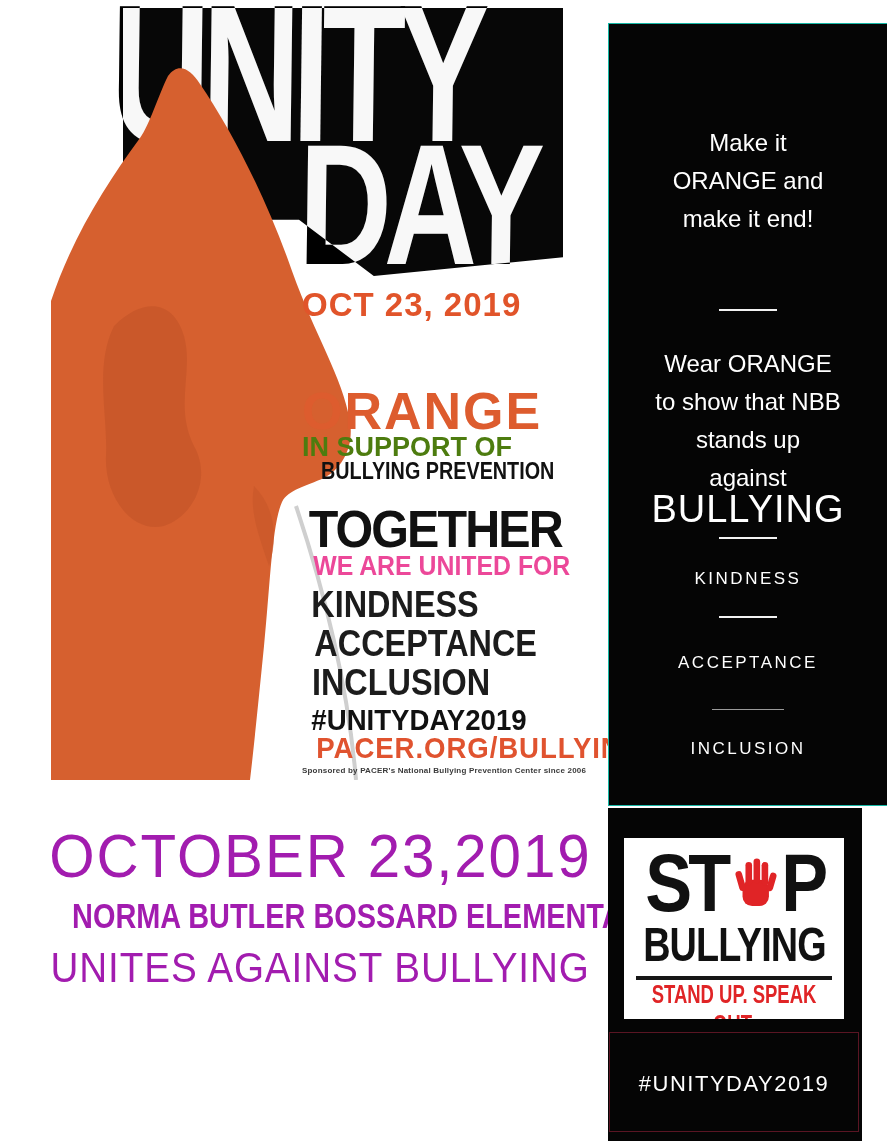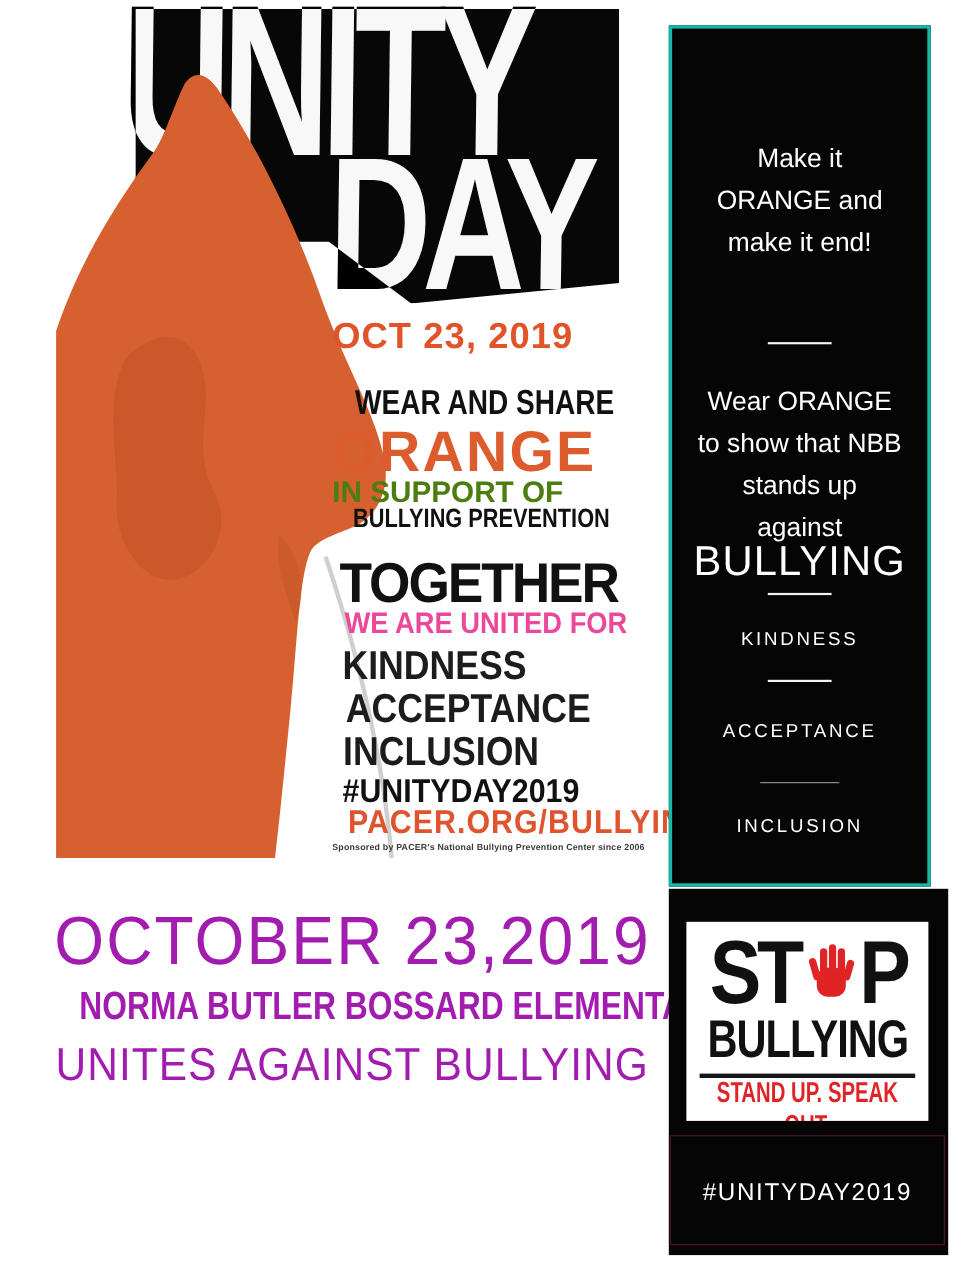--- a/index.html
+++ b/index.html
@@ -42,22 +42,22 @@
   .etxt{position:absolute;left:20px;width:600px;text-align:center;color:#a21caf;white-space:nowrap;z-index:4;}
   .etxt .sq{display:inline-block;}
   .event-date{top:820px;font-size:62px;font-weight:400;letter-spacing:2px;}
   .event-date .sq{transform:scaleX(.94);}
   .event-school{top:896px;font-size:34px;font-weight:700;}
   .event-school .sq{transform:scale(.85,1.05);}
   .event-tagline{top:944px;font-size:42px;font-weight:400;letter-spacing:1px;}
   .event-tagline .sq{transform:scaleX(.92);}
 
   
-  .panel1{position:absolute;left:608px;top:23px;width:238px;height:783px;background:#050505;
-          border:3px solid #14b8a6;box-sizing:border-box;color:#fff;z-index:5;}
+  .panel1{position:absolute;left:608px;top:23px;width:280px;height:783px;background:#050505;
+          border:1px solid #14b8a6;box-sizing:border-box;color:#fff;z-index:5;}
   .panel1 .line{position:absolute;width:100%;text-align:center;font-weight:400;white-space:nowrap;}
   .hl{font-size:24px;}
   .hl1{top:105px;} .hl2{top:143px;} .hl3{top:181px;}
   .divider{position:absolute;left:50%;transform:translateX(-50%);width:58px;border-top:2px solid #f2f2f2;}
   .dv1{top:285px;} .dv2{top:513px;} .dv3{top:592px;}
   .dv4{top:685px;width:72px;border-top:1px solid #9a9a9a;}
   .msg{font-size:24px;}
   .ms1{top:326px;} .ms2{top:364px;} .ms3{top:402px;} .ms4{top:440px;}
   .msg-big{top:464px;font-size:38px;letter-spacing:1px;}
   .sval{font-size:17px;letter-spacing:2.5px;}
@@ -97,21 +97,20 @@
                C134,-4 146,2 156,18 C185,60 222,130 248,205 C272,272 298,310 306,355
                C310,382 298,402 280,412 C262,420 244,424 238,436 C228,458 226,520 220,580
                C214,640 210,680 206,714 Z"></path>
       <path fill="#C65629" opacity="0.75" d="M70,260 C100,230 130,235 140,270 C150,305 130,340 150,380
                C168,412 150,450 120,460 C88,468 60,430 62,390 C64,350 50,300 70,260 Z"></path>
       <path fill="#C65629" opacity="0.6" d="M210,420 C230,440 235,470 225,500 C215,470 205,445 210,420 Z"></path>
       <path fill="none" stroke="#cfcfcf" stroke-width="4" d="M252,440 C282,530 304,620 312,714"></path>
     </svg>
 
     <div class="ptxt oct-date">OCT 23, 2019</div>
-    <div class="ptxt wear"><span class="sq">WEAR AND SHARE</span></div>
     <div class="ptxt orange-word">ORANGE</div>
     <div class="ptxt in-support">IN SUPPORT OF</div>
     <div class="ptxt bully-prev"><span class="sq">BULLYING PREVENTION</span></div>
     <div class="ptxt together"><span class="sq">TOGETHER</span></div>
     <div class="ptxt united-for"><span class="sq">WE ARE UNITED FOR</span></div>
     <div class="ptxt pvalue pv1"><span class="sq">KINDNESS</span></div>
     <div class="ptxt pvalue pv2"><span class="sq">ACCEPTANCE</span></div>
     <div class="ptxt pvalue pv3"><span class="sq">INCLUSION</span></div>
     <div class="ptxt phash"><span class="sq">#UNITYDAY2019</span></div>
     <div class="ptxt pweb"><span class="sq">PACER.ORG/BULLYING</span></div>

